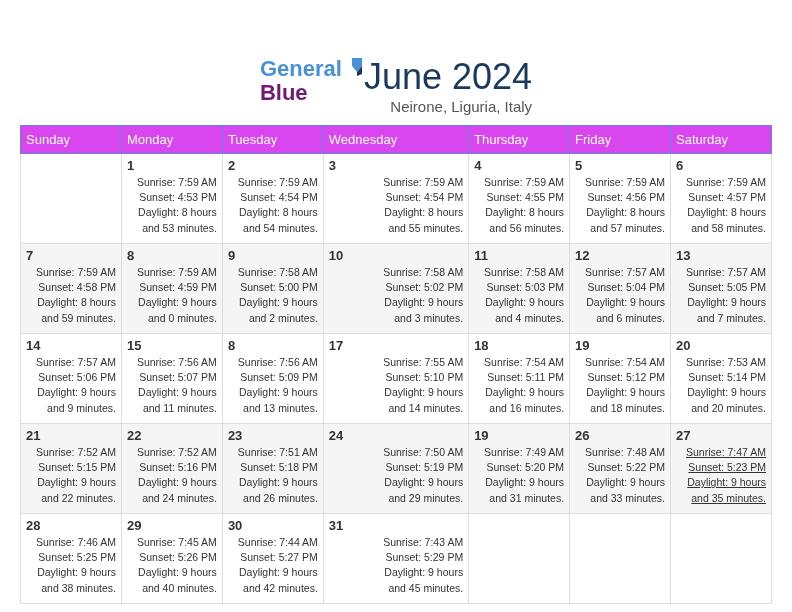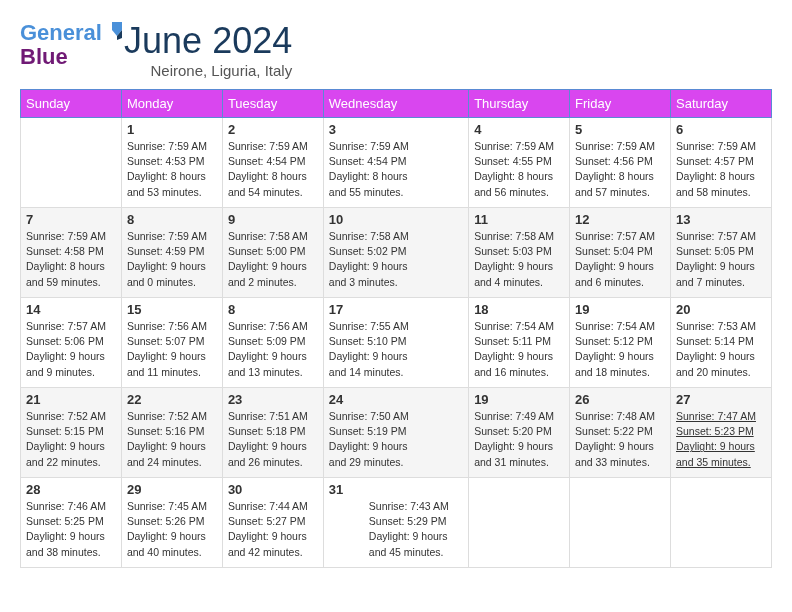--- a/index.html
+++ b/index.html
@@ -5,23 +5,24 @@
     * { box-sizing: border-box; margin: 0; padding: 0; }
     body {
       font-family: Arial, sans-serif;
       background: #fff;
       width: 792px;
       min-height: 612px;
       padding: 20px;
     }
     .header {
       display: flex;
-      justify-content: flex-start;
+      justify-content: center;
       align-items: flex-start;
       margin-bottom: 10px;
+      margin-top: 36px;
     }
     .logo {
       display: flex;
       align-items: center;
     }
     .logo-text {
       font-size: 22px;
       font-weight: bold;
       color: #1a3a5c;
       line-height: 1.1;
@@ -75,20 +76,21 @@
     .day-num {
       font-size: 13px;
       font-weight: bold;
       color: #333;
       margin-bottom: 2px;
     }
     .day-info {
       font-size: 10.5px;
       color: #333;
       line-height: 1.45;
+      text-align: right;
     }
     .empty-cell {
       background: #f9f9f9;
     }
     tbody tr:nth-child(odd) td {
       background: #fff;
     }
     tbody tr:nth-child(even) td {
       background: #f5f5f5;
     }

